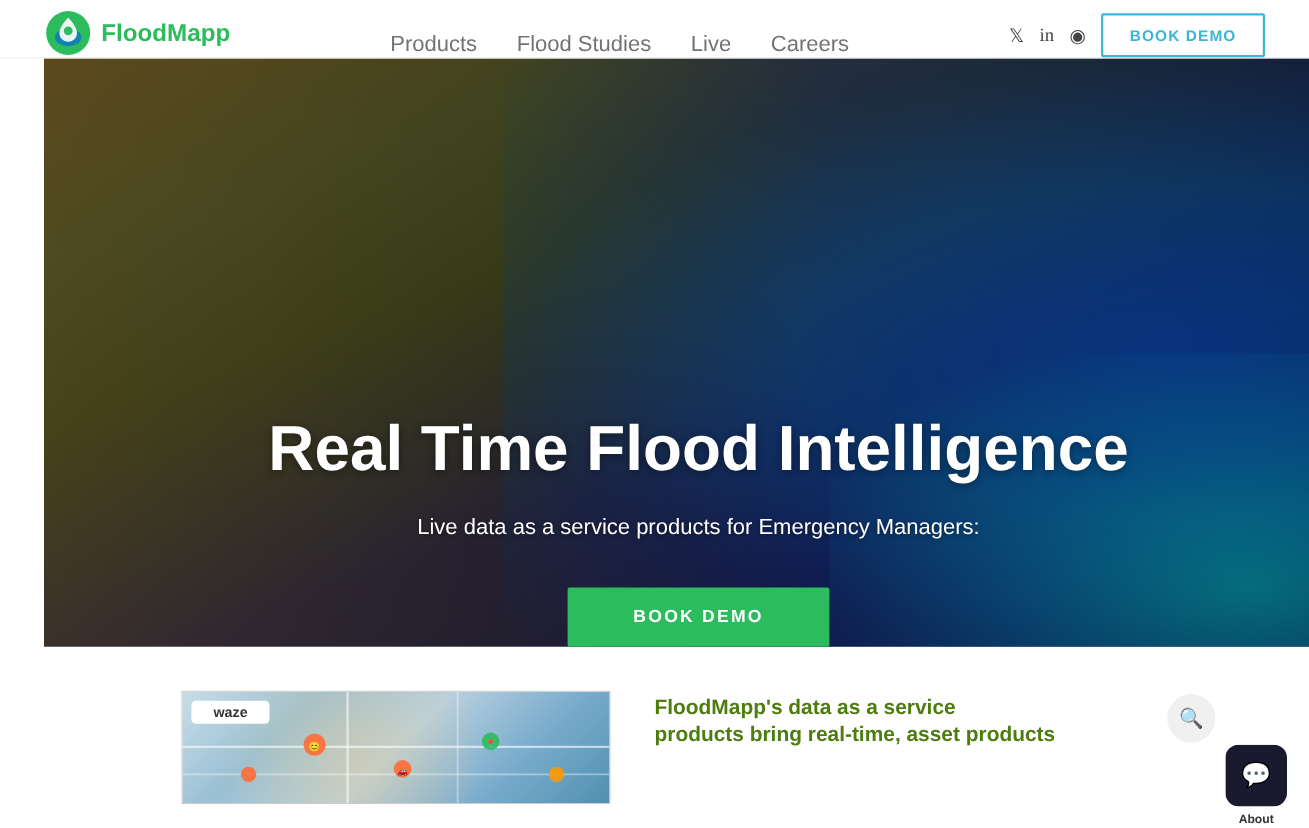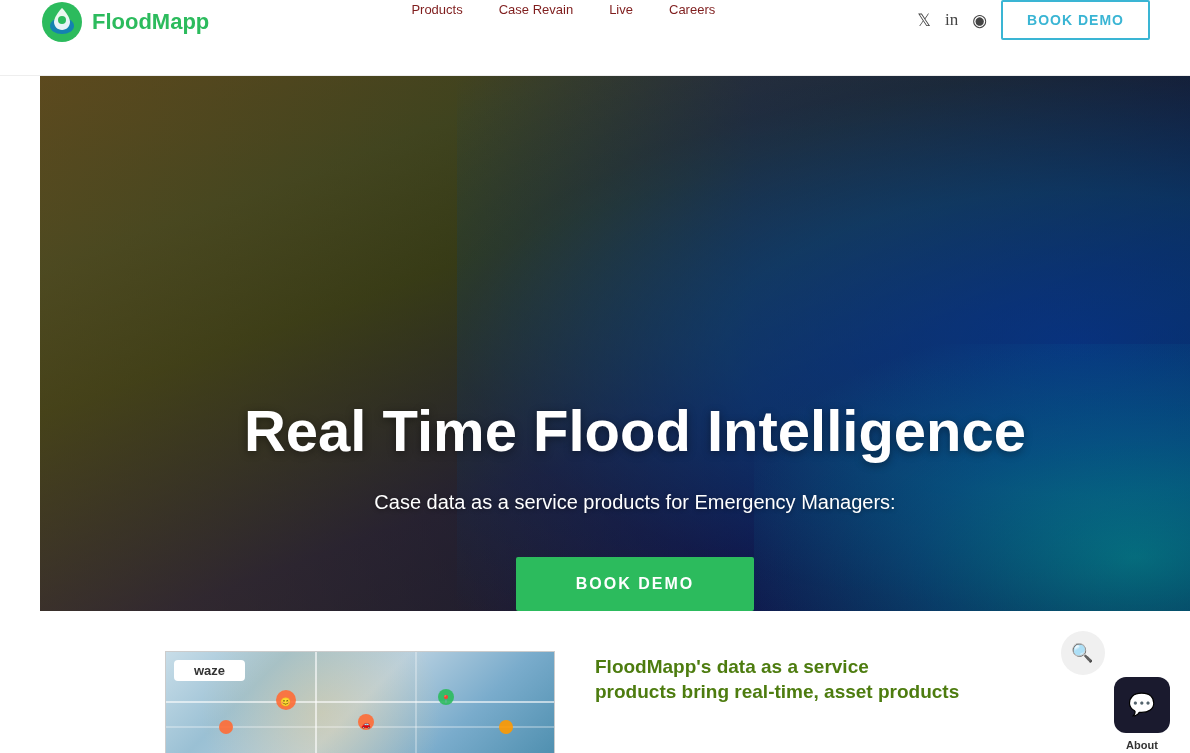--- a/index.html
+++ b/index.html
@@ -1,24 +1,24 @@
 <!DOCTYPE html>
 <html><head>
   <meta charset="utf-8">
   <style>
     * { margin: 0; padding: 0; box-sizing: border-box; }
     body { font-family: Arial, sans-serif; width: 1190px; overflow-x: hidden; }
 
     
     .navbar {
       display: flex;
-      align-items: flex-start;
+      align-items: flex-end;
       justify-content: space-between;
       padding: 0 40px;
-      height: 76px;
+      height: 53px;
       background: #fff;
       border-bottom: 1px solid #eee;
       position: relative;
       z-index: 10;
     }
     .logo-area {
       display: flex;
       align-items: center;
       gap: 8px;
       cursor: pointer;
@@ -33,22 +33,22 @@
       color: #2cbb5d;
     }
     .nav-links {
       display: flex;
       align-items: center;
       gap: 36px;
       list-style: none;
     }
     .nav-links li a {
       text-decoration: none;
-      color: #7f1d1d;
-      font-size: 13px;
+      color: #737373;
+      font-size: 20px;
       font-weight: 500;
     }
     .nav-right {
       display: flex;
       align-items: center;
       gap: 14px;
     }
     .social-icon {
       color: #444;
       font-size: 17px;
@@ -239,21 +239,21 @@
       <circle cx="22" cy="20" r="4" fill="#2cbb5d"></circle>
     </svg>
     <span class="logo-text">FloodMapp</span>
   </div>
 
   <ul class="nav-links">
     <li>
       <a href="#">Products</a>
     </li>
     <li>
-      <a href="#">Case Revain</a>
+      <a href="#">Flood Studies</a>
     </li>
     <li>
       <a href="#">Live</a>
     </li>
     <li>
       <a href="#">Careers</a>
     </li>
   </ul>
 
   <div class="nav-right">
@@ -264,21 +264,21 @@
   </div>
 </nav>
 
 <section class="hero">
   <div class="hero-bg"></div>
   <div class="hero-flood-overlay"></div>
   <div class="hero-teal-patch"></div>
   <div class="hero-content">
     <h1 class="hero-title">Real Time Flood Intelligence</h1>
     <p class="hero-subtitle">
-      <span>Case data as a service products for Emergency Managers:</span><br>
+      <span>Live data as a service products for Emergency Managers:</span><br>
     </p>
     <button class="hero-cta-btn">BOOK DEMO</button>
   </div>
 </section>
 
 <div class="bottom-section">
   <div class="bottom-image">
     <div class="bottom-image-content">
 
       <div style="position:absolute;inset:0;background:linear-gradient(135deg,#c8dde8 0%,#9ac0d4 25%,#b8d0e0 50%,#7aaccc 75%,#5090b0 100%);"></div>

